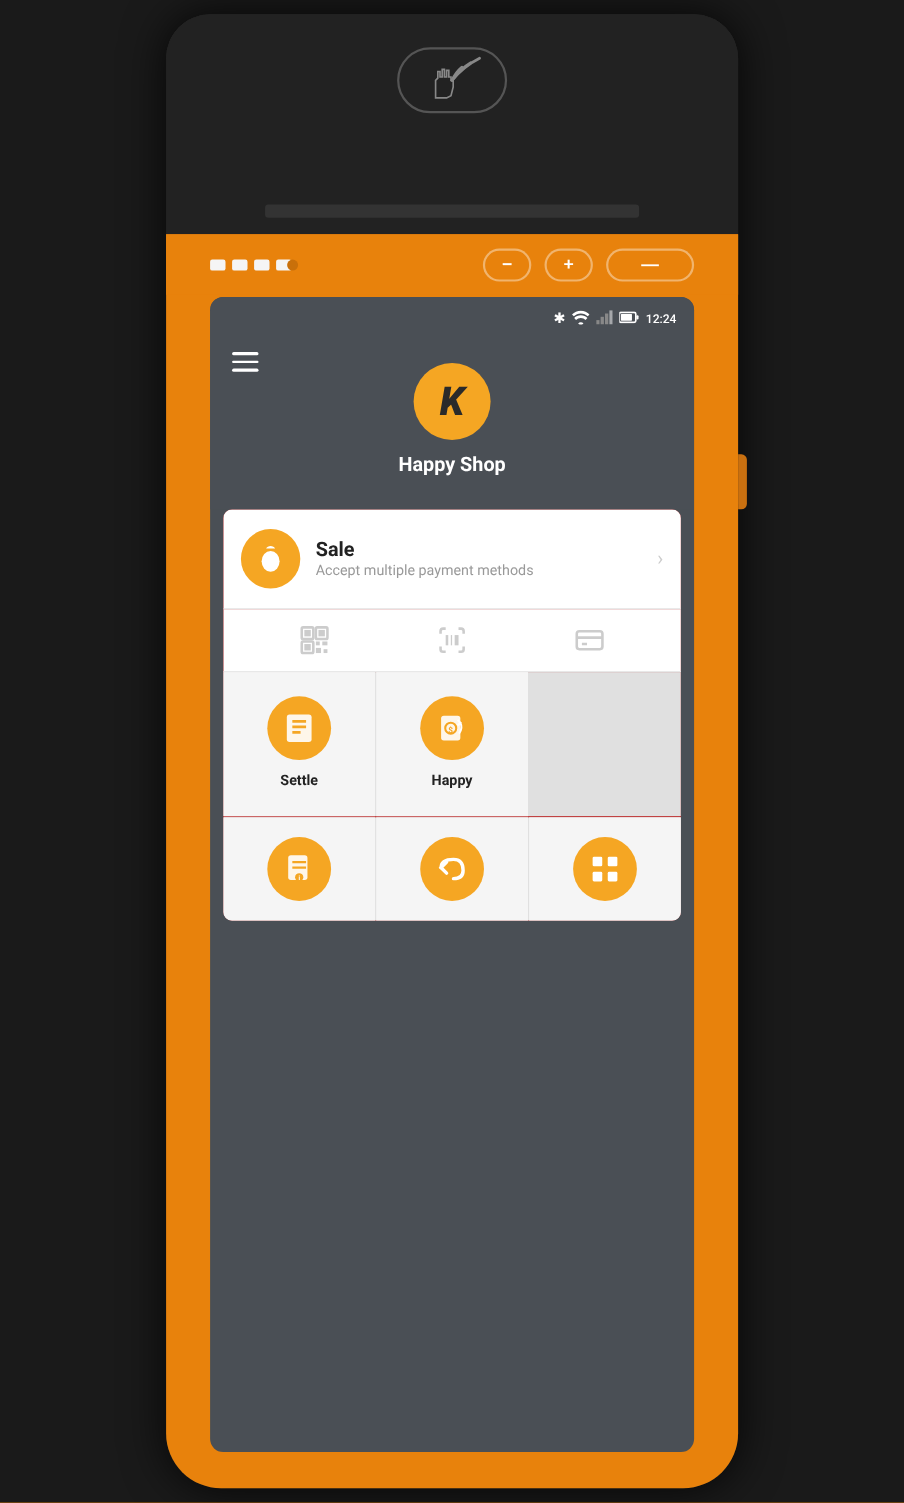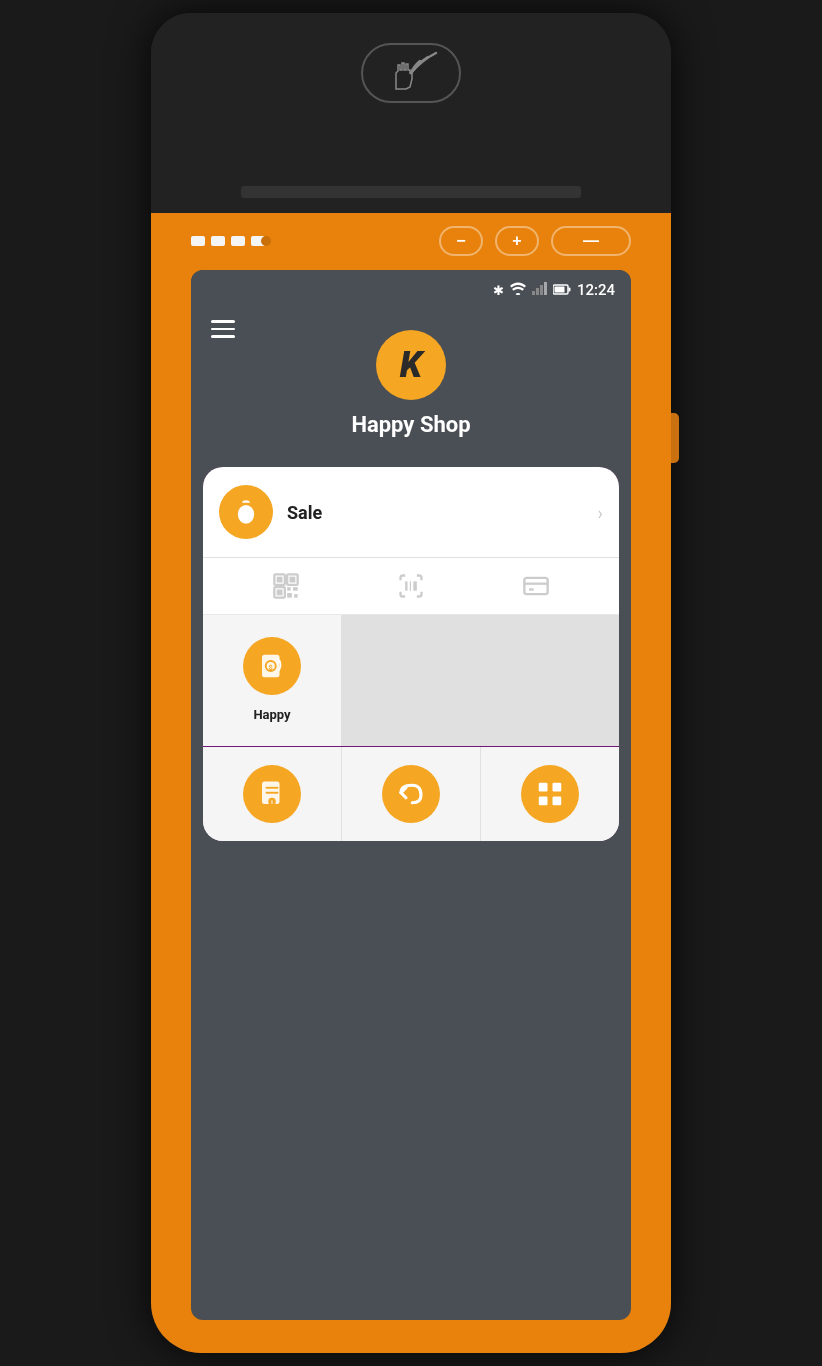--- a/index.html
+++ b/index.html
@@ -159,21 +159,21 @@
     }
 
     .status-icons {
       display: flex;
       align-items: center;
       gap: 6px;
     }
 
     .status-time {
       color: white;
-      font-size: 15px;
+      font-size: 11px;
       font-weight: 500;
     }
 
     .status-icon {
       color: white;
       font-size: 13px;
     }
 
     
     .app-header {
@@ -216,30 +216,30 @@
 
     .logo-k {
       color: #2a2a2a;
       font-size: 36px;
       font-weight: 900;
       font-style: italic;
     }
 
     .shop-name {
       color: white;
-      font-size: 22px;
+      font-size: 18px;
       font-weight: 700;
     }
 
     
     .main-card {
       width: calc(100% - 24px);
       margin: 0 12px;
-      background: #701a75;
-      border-radius: 20px;
+      background: #b91c1c;
+      border-radius: 8px;
       overflow: hidden;
       flex: 1;
     }
 
     
     .sale-row {
       display: flex;
       align-items: center;
       padding: 18px 16px;
       background: white;
@@ -478,20 +478,21 @@
         <div class="sale-row">
           <div class="sale-icon-circle">
             <svg viewBox="0 0 24 24">
               <path d="M12 2C10.5 2 9 2.7 8.5 4H15.5C15 2.7 13.5 2 12 2Z"></path>
               <ellipse cx="12" cy="14" rx="7" ry="8"></ellipse>
               <text x="12" y="17" text-anchor="middle" font-size="8" fill="white" font-weight="bold">$</text>
             </svg>
           </div>
           <div class="sale-text">
             <div class="sale-title">Sale</div>
+            <div class="sale-subtitle">Accept multiple payment methods</div>
           </div>
           <span class="chevron-right">›</span>
         </div>
 
         <div class="payment-icons-row">
           <div class="payment-icon">
             <svg width="28" height="28" viewBox="0 0 24 24" fill="#ccc">
               <rect x="2" y="2" width="9" height="9" rx="1" fill="none" stroke="#ccc" stroke-width="2"></rect>
               <rect x="4" y="4" width="5" height="5" fill="#ccc"></rect>
               <rect x="13" y="2" width="9" height="9" rx="1" fill="none" stroke="#ccc" stroke-width="2"></rect>
@@ -520,20 +521,31 @@
               <rect x="2" y="5" width="20" height="14" rx="2"></rect>
               <line x1="2" y1="10" x2="22" y2="10"></line>
               <line x1="6" y1="15" x2="10" y2="15"></line>
             </svg>
           </div>
         </div>
 
         <div class="grid-menu">
 
 
+          <div class="grid-item">
+            <div class="grid-icon-circle">
+              <svg viewBox="0 0 24 24">
+                <rect x="3" y="2" width="18" height="20" rx="2" fill="white" opacity="0.9"></rect>
+                <line x1="7" y1="7" x2="17" y2="7" stroke="#F5A623" stroke-width="2"></line>
+                <line x1="7" y1="11" x2="17" y2="11" stroke="#F5A623" stroke-width="2"></line>
+                <line x1="7" y1="15" x2="13" y2="15" stroke="#F5A623" stroke-width="2"></line>
+              </svg>
+            </div>
+            <span class="grid-label">Settle</span>
+          </div>
 
           <div class="grid-item">
             <div class="grid-icon-circle">
               <svg viewBox="0 0 24 24">
                 <rect x="4" y="3" width="14" height="18" rx="2" fill="white" opacity="0.9"></rect>
                 <circle cx="11" cy="12" r="4" fill="none" stroke="#F5A623" stroke-width="1.5"></circle>
                 <text x="11" y="15.5" text-anchor="middle" font-size="6" fill="#F5A623" font-weight="bold">$</text>
                 <path d="M16 6 L18 8 L16 10" stroke="white" stroke-width="1.5" fill="none"></path>
                 <path d="M18 8 Q20 12 17 16" stroke="white" stroke-width="1.5" fill="none"></path>
               </svg>

